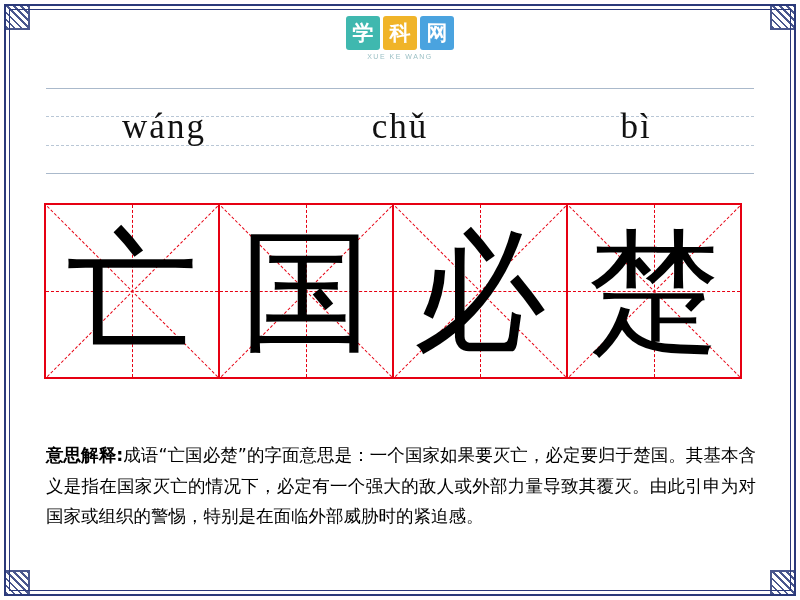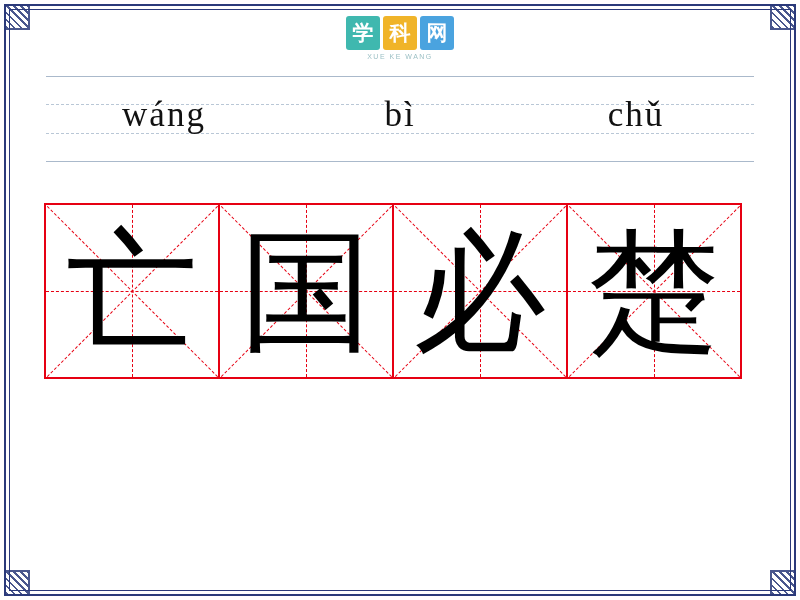--- a/index.html
+++ b/index.html
@@ -92,21 +92,21 @@
     font-family: "Liberation Sans", sans-serif;
     font-size: 7px;
     letter-spacing: 1.5px;
     color: #9bbfc4;
   }
 
   
   .pinyin-area {
     position: absolute;
     left: 46px;
-    top: 76px;
+    top: 88px;
     width: 708px;
     height: 75px;
   }
   .pin-line {
     position: absolute;
     left: 0;
     width: 100%;
     border-top: 1px solid #b9c7d6;
   }
   .pin-line.solid-top    { top: 0; border-top: 1px solid #aab9cb; }
@@ -226,22 +226,22 @@
     <div class="logo-sub">XUE KE WANG</div>
   </div>
 
   <div class="pinyin-area">
     <div class="pin-line solid-top"></div>
     <div class="pin-line dash-1"></div>
     <div class="pin-line dash-2"></div>
     <div class="pin-line solid-bottom"></div>
     <div class="pinyin-row">
       <div class="pinyin-cell">wáng</div>
+      <div class="pinyin-cell">chǔ</div>
       <div class="pinyin-cell">bì</div>
-      <div class="pinyin-cell">chǔ</div>
     </div>
   </div>
 
   <div class="char-grid">
 
     <div class="char-box">
       <div class="guide d1"></div>
       <div class="guide d2"></div>
       <div class="guide h"></div>
       <div class="guide v"></div>
@@ -267,14 +267,17 @@
     <div class="char-box">
       <div class="guide d1"></div>
       <div class="guide d2"></div>
       <div class="guide h"></div>
       <div class="guide v"></div>
       <div class="char-glyph">楚</div>
     </div>
 
   </div>
 
+  <div class="explain">
+    <span class="explain-label">意思解释:</span><span>成语“亡国必楚”的字面意思是：一个国家如果要灭亡，必定要归于楚国。其基本含义是指在国家灭亡的情况下，必定有一个强大的敌人或外部力量导致其覆灭。由此引申为对国家或组织的警惕，特别是在面临外部威胁时的紧迫感。</span>
+  </div>
 
 </div>
 
 </body></html>

